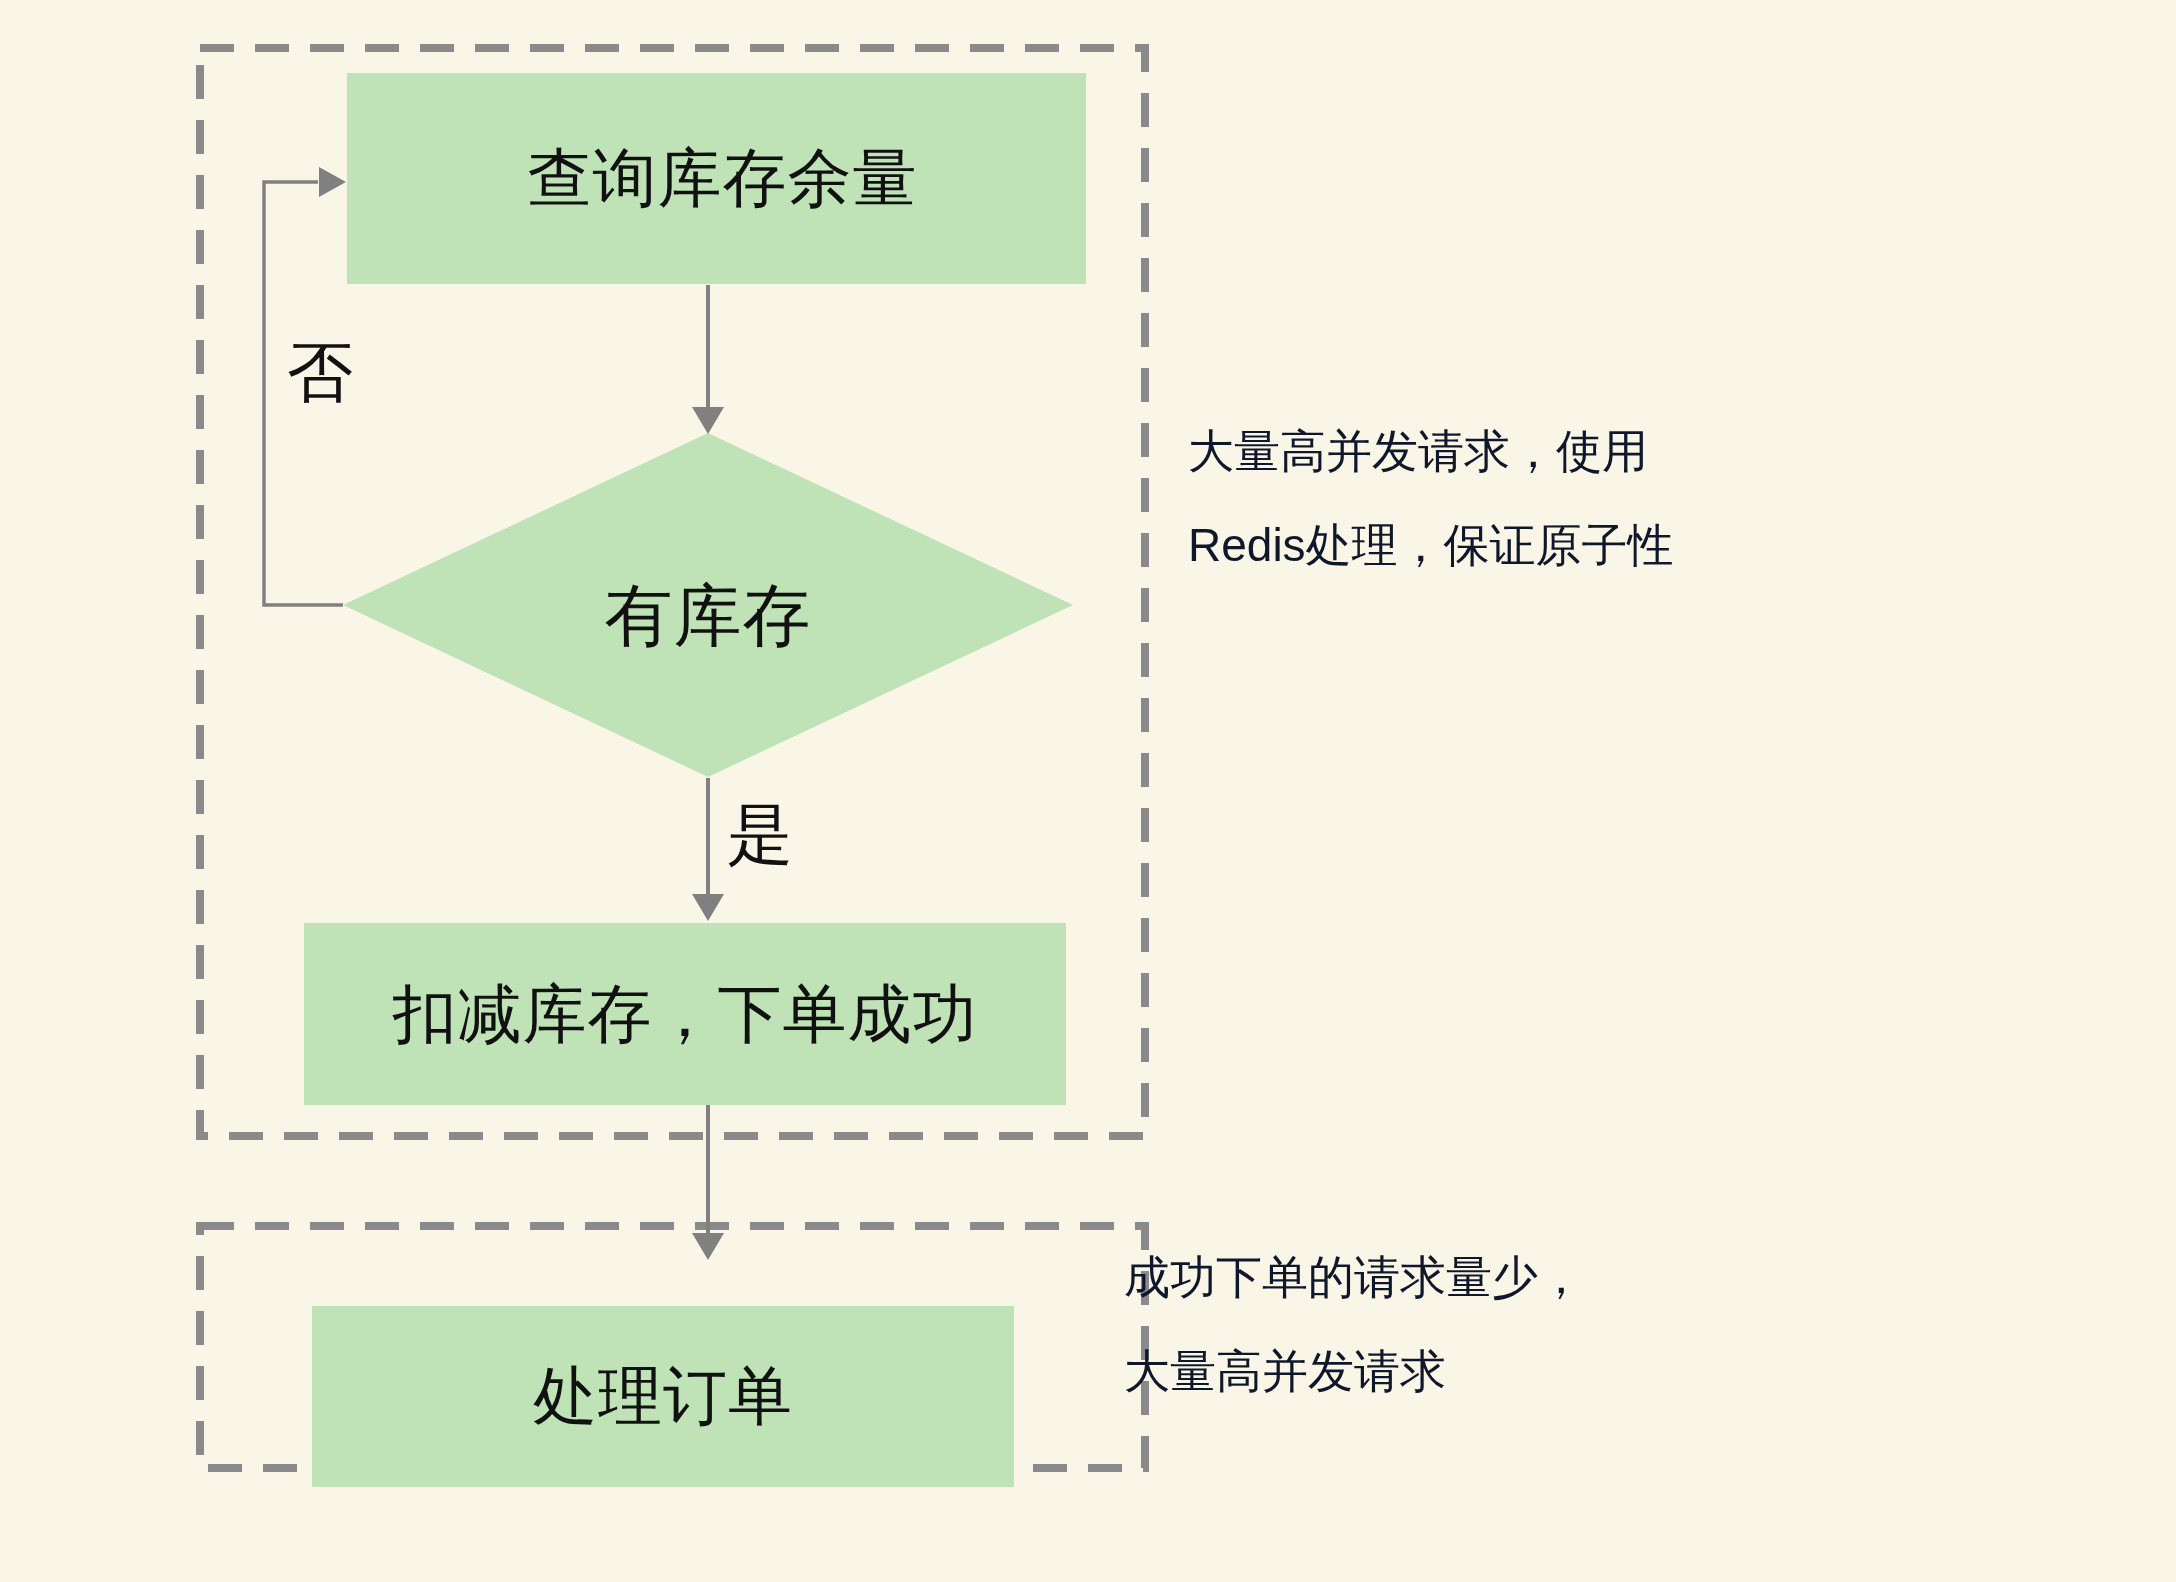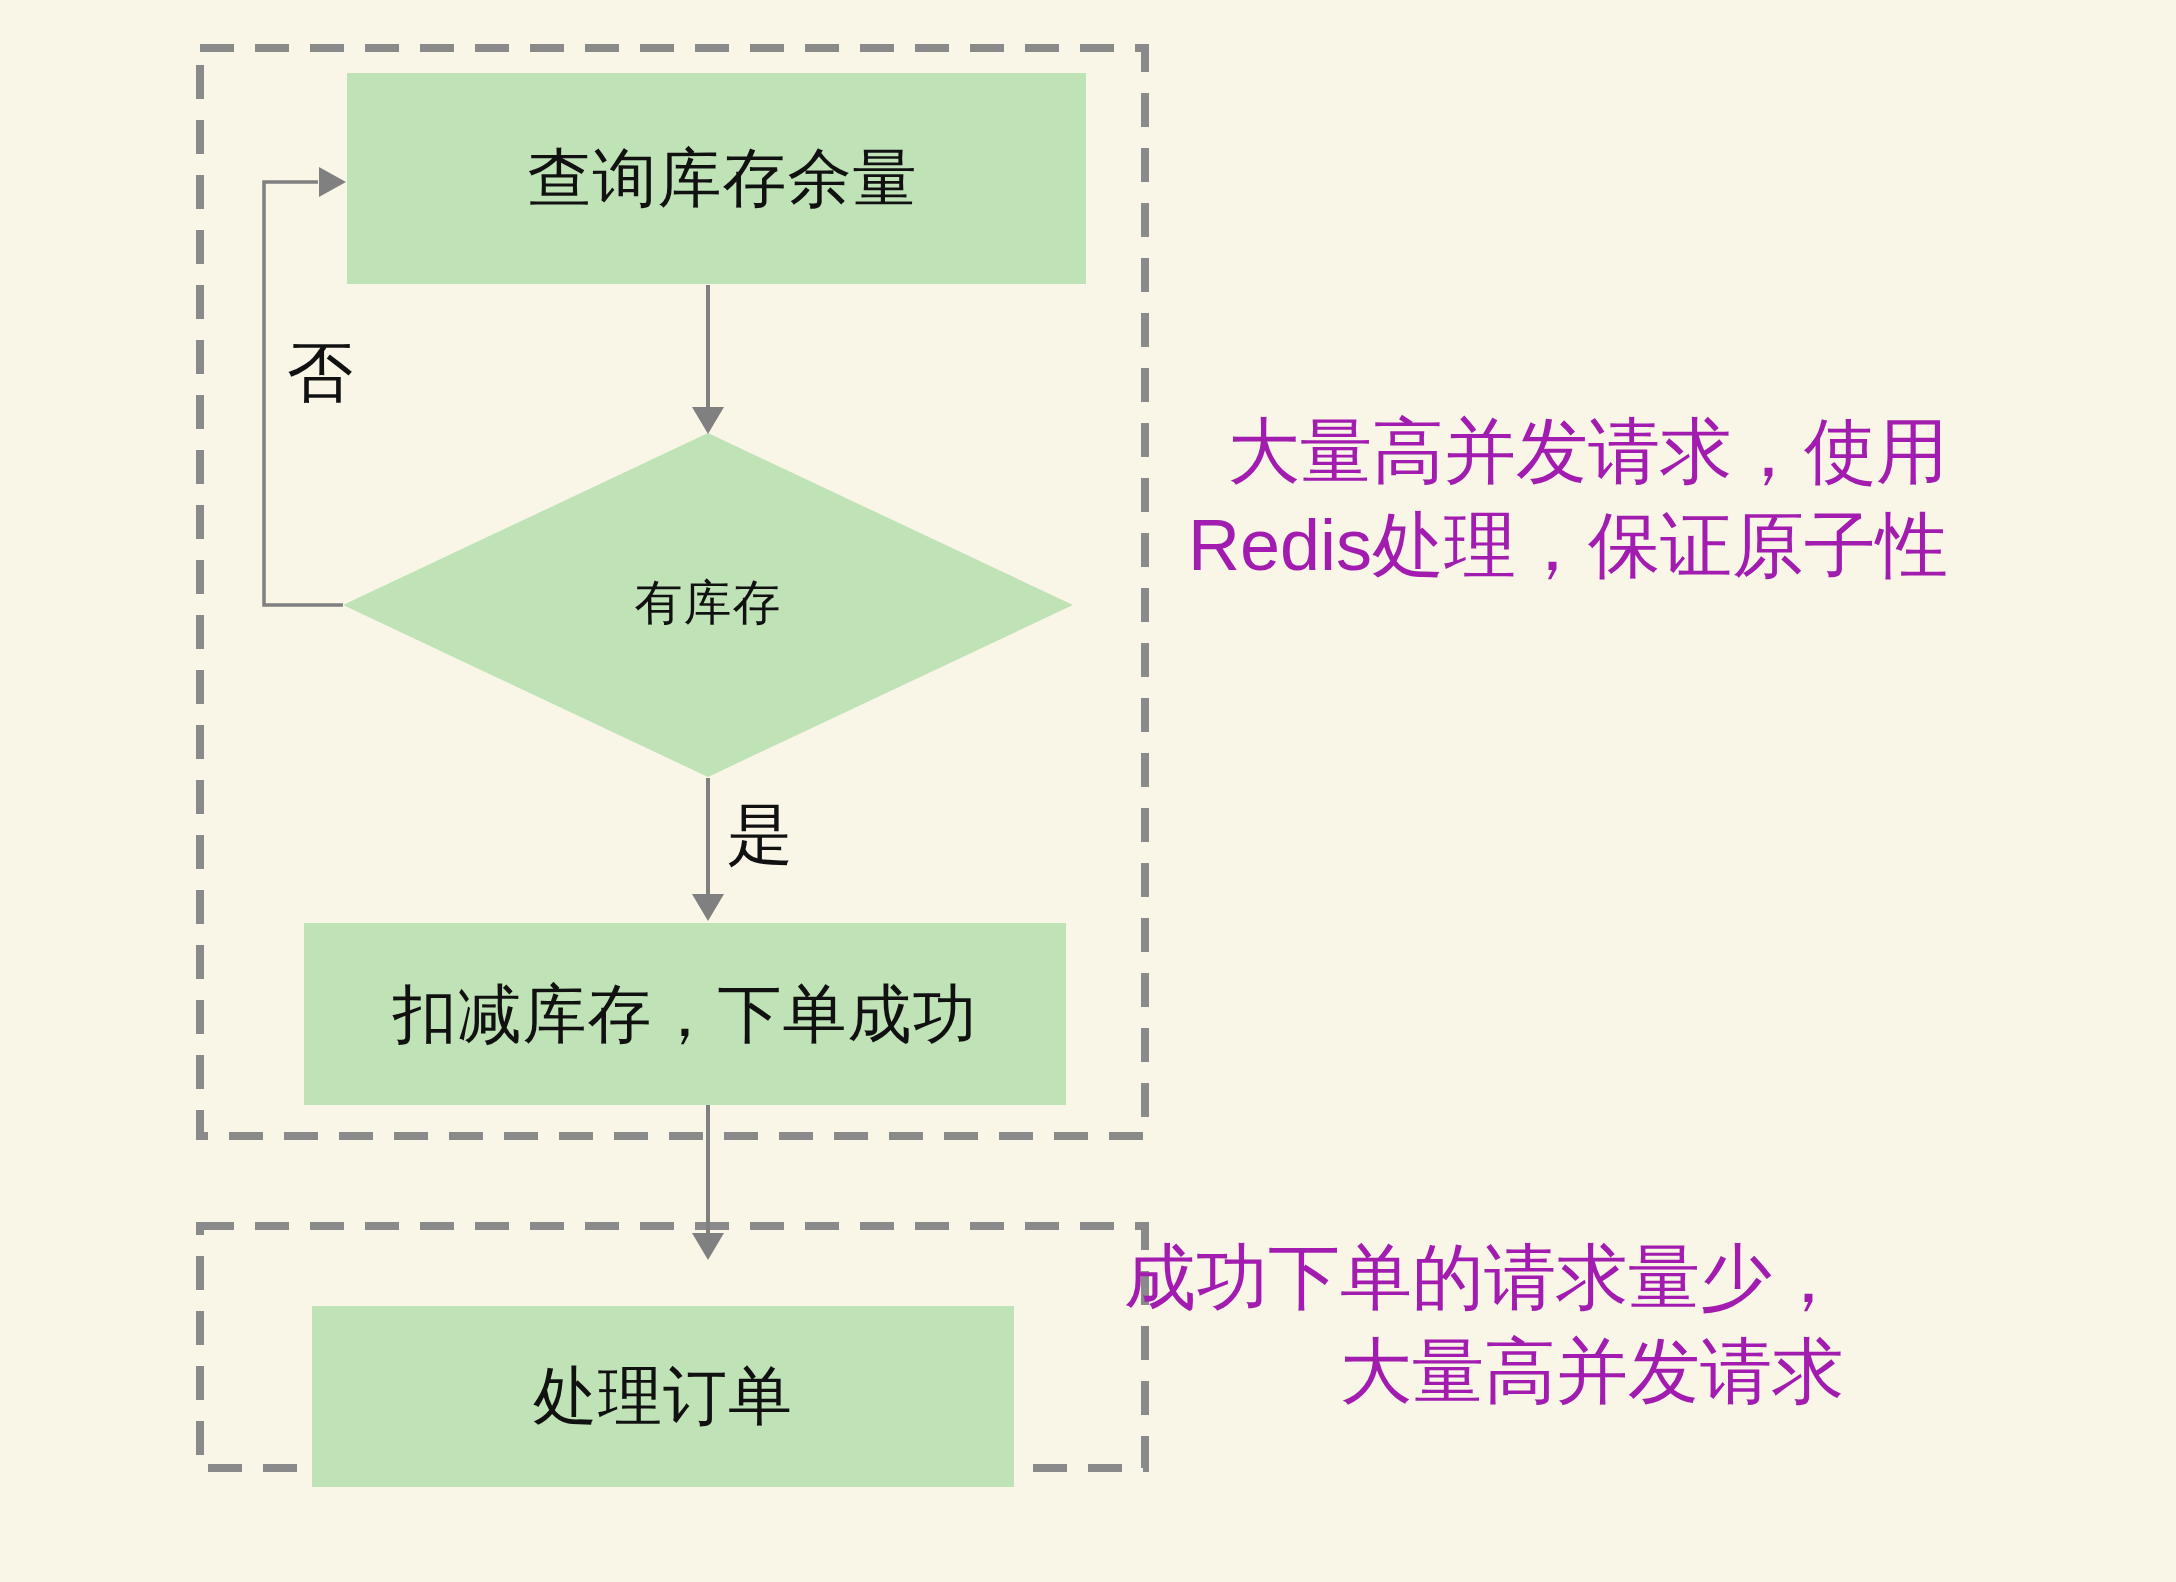--- a/index.html
+++ b/index.html
@@ -37,40 +37,39 @@
   .node-query   { left: 347px;  top: 73px;   width: 727px; height: 211px; padding-left: 12px; }
   .node-deduct  { left: 304px;  top: 923px;  width: 762px; height: 182px; }
   .node-process { left: 312px;  top: 1306px; width: 702px; height: 181px; text-align: right; }
   .diamond-label {
     position: absolute;
     left: 508px;
     top: 571px;
     width: 400px;
     text-align: center;
     color: #111111;
-    font-size: 48px;
+    font-size: 68px;
     letter-spacing: 1px;
     white-space: nowrap;
   }
   .edge-label {
     position: absolute;
     color: #111111;
     font-size: 66px;
     line-height: 66px;
     white-space: nowrap;
   }
   .edge-label-no  { left: 287px; top: 339px; }
   .edge-label-yes { left: 727px; top: 801px; }
   .note {
     position: absolute;
-    color: #a21caf;
-    font-size: 72px;
+    color: #0f172a;
+    font-size: 46px;
     line-height: 94px;
     white-space: nowrap;
-    text-align: right;
   }
   .note-redis { left: 1188px; top: 404px; }
   .note-db    { left: 1124px; top: 1230px; }
 </style>
 </head>
 <body>
 
 <div class="canvas">
 
   <svg class="diagram-layer" viewBox="0 0 2176 1582" aria-hidden="true">

